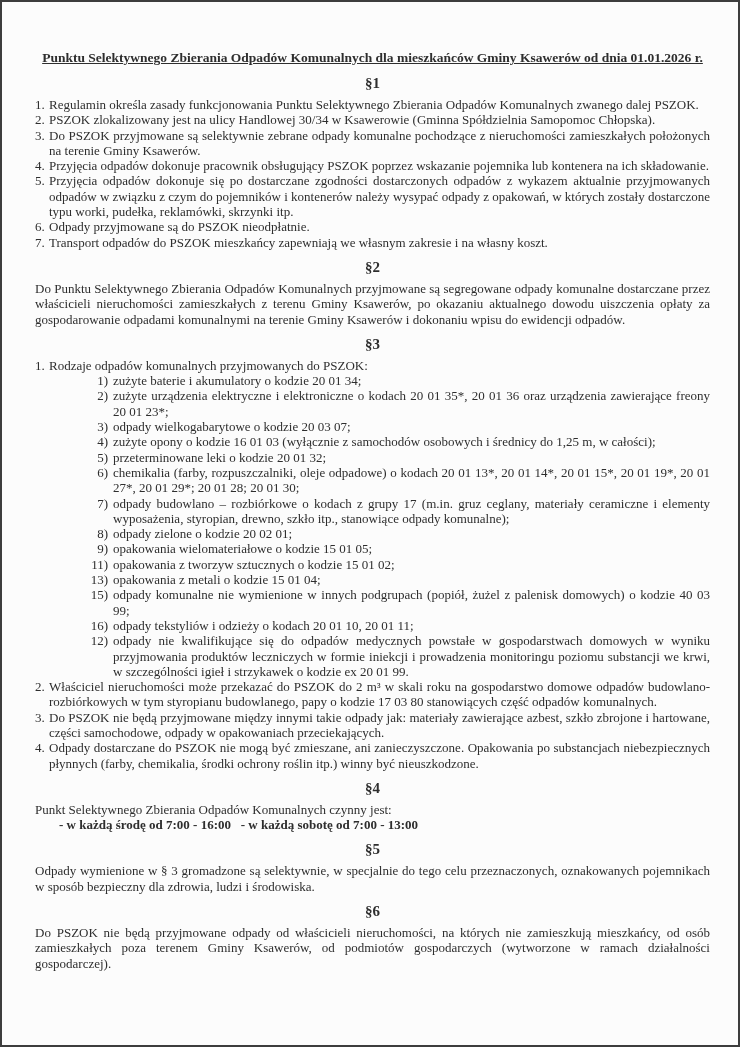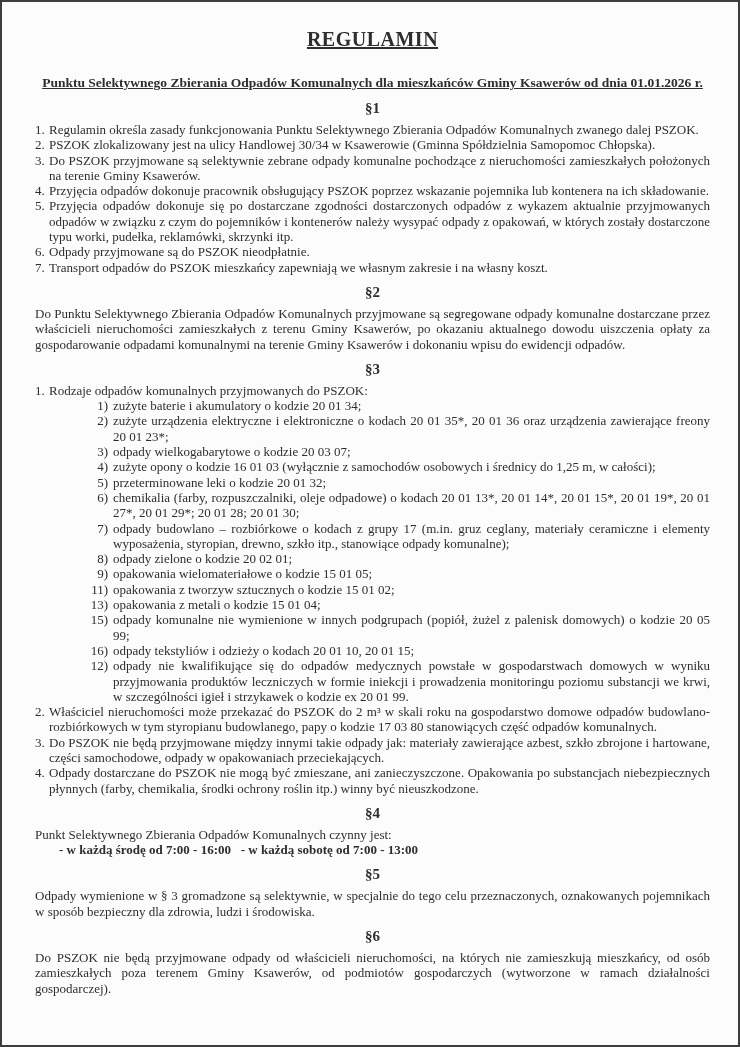--- a/index.html
+++ b/index.html
@@ -46,21 +46,20 @@
   .li .t { flex: 1 1 auto; }
   .sub { margin-left: 46px; }
   .sub .li .n { width: 27px; text-align: right; padding-right: 5px; }
   .hours-line { font-weight: bold; white-space: pre-wrap; margin-left: 24px; }
 </style>
 </head>
 <body>
 
 <div class="page">
 
-  <div class="title">REGULAMIN</div>
   <div class="subtitle">Punktu Selektywnego Zbierania Odpadów Komunalnych dla mieszkańców Gminy Ksawerów od dnia 01.01.2026 r.</div>
 
   <div class="sec-heading">§1</div>
   <div class="body-text">
     <div class="li">
         <span class="n">1.</span>
         <span class="t">Regulamin określa zasady funkcjonowania Punktu Selektywnego Zbierania Odpadów Komunalnych zwanego dalej PSZOK.</span>
       </div>
     <div class="li">
         <span class="n">2.</span>
@@ -137,25 +136,25 @@
       <div class="li">
           <span class="n">11)</span>
           <span class="t">opakowania z tworzyw sztucznych o kodzie 15 01 02;</span>
         </div>
       <div class="li">
           <span class="n">13)</span>
           <span class="t">opakowania z metali o kodzie 15 01 04;</span>
         </div>
       <div class="li">
           <span class="n">15)</span>
-          <span class="t">odpady komunalne nie wymienione w innych podgrupach (popiół, żużel z palenisk domowych) o kodzie 20 05 99;</span>
+          <span class="t">odpady komunalne nie wymienione w innych podgrupach (popiół, żużel z palenisk domowych) o kodzie 40 03 99;</span>
         </div>
       <div class="li">
           <span class="n">16)</span>
-          <span class="t">odpady tekstyliów i odzieży o kodach 20 01 10, 20 01 15;</span>
+          <span class="t">odpady tekstyliów i odzieży o kodach 20 01 10, 20 01 11;</span>
         </div>
       <div class="li">
           <span class="n">12)</span>
           <span class="t">odpady nie kwalifikujące się do odpadów medycznych powstałe w gospodarstwach domowych w wyniku przyjmowania produktów leczniczych w formie iniekcji i prowadzenia monitoringu poziomu substancji we krwi, w szczególności igieł i strzykawek o kodzie ex 20 01 99.</span>
         </div>
     </div>
     <div class="li">
         <span class="n">2.</span>
         <span class="t">Właściciel nieruchomości może przekazać do PSZOK do 2 m³ w skali roku na gospodarstwo domowe odpadów budowlano-rozbiórkowych w tym styropianu budowlanego, papy o kodzie 17 03 80 stanowiących część odpadów komunalnych.</span>
       </div>

